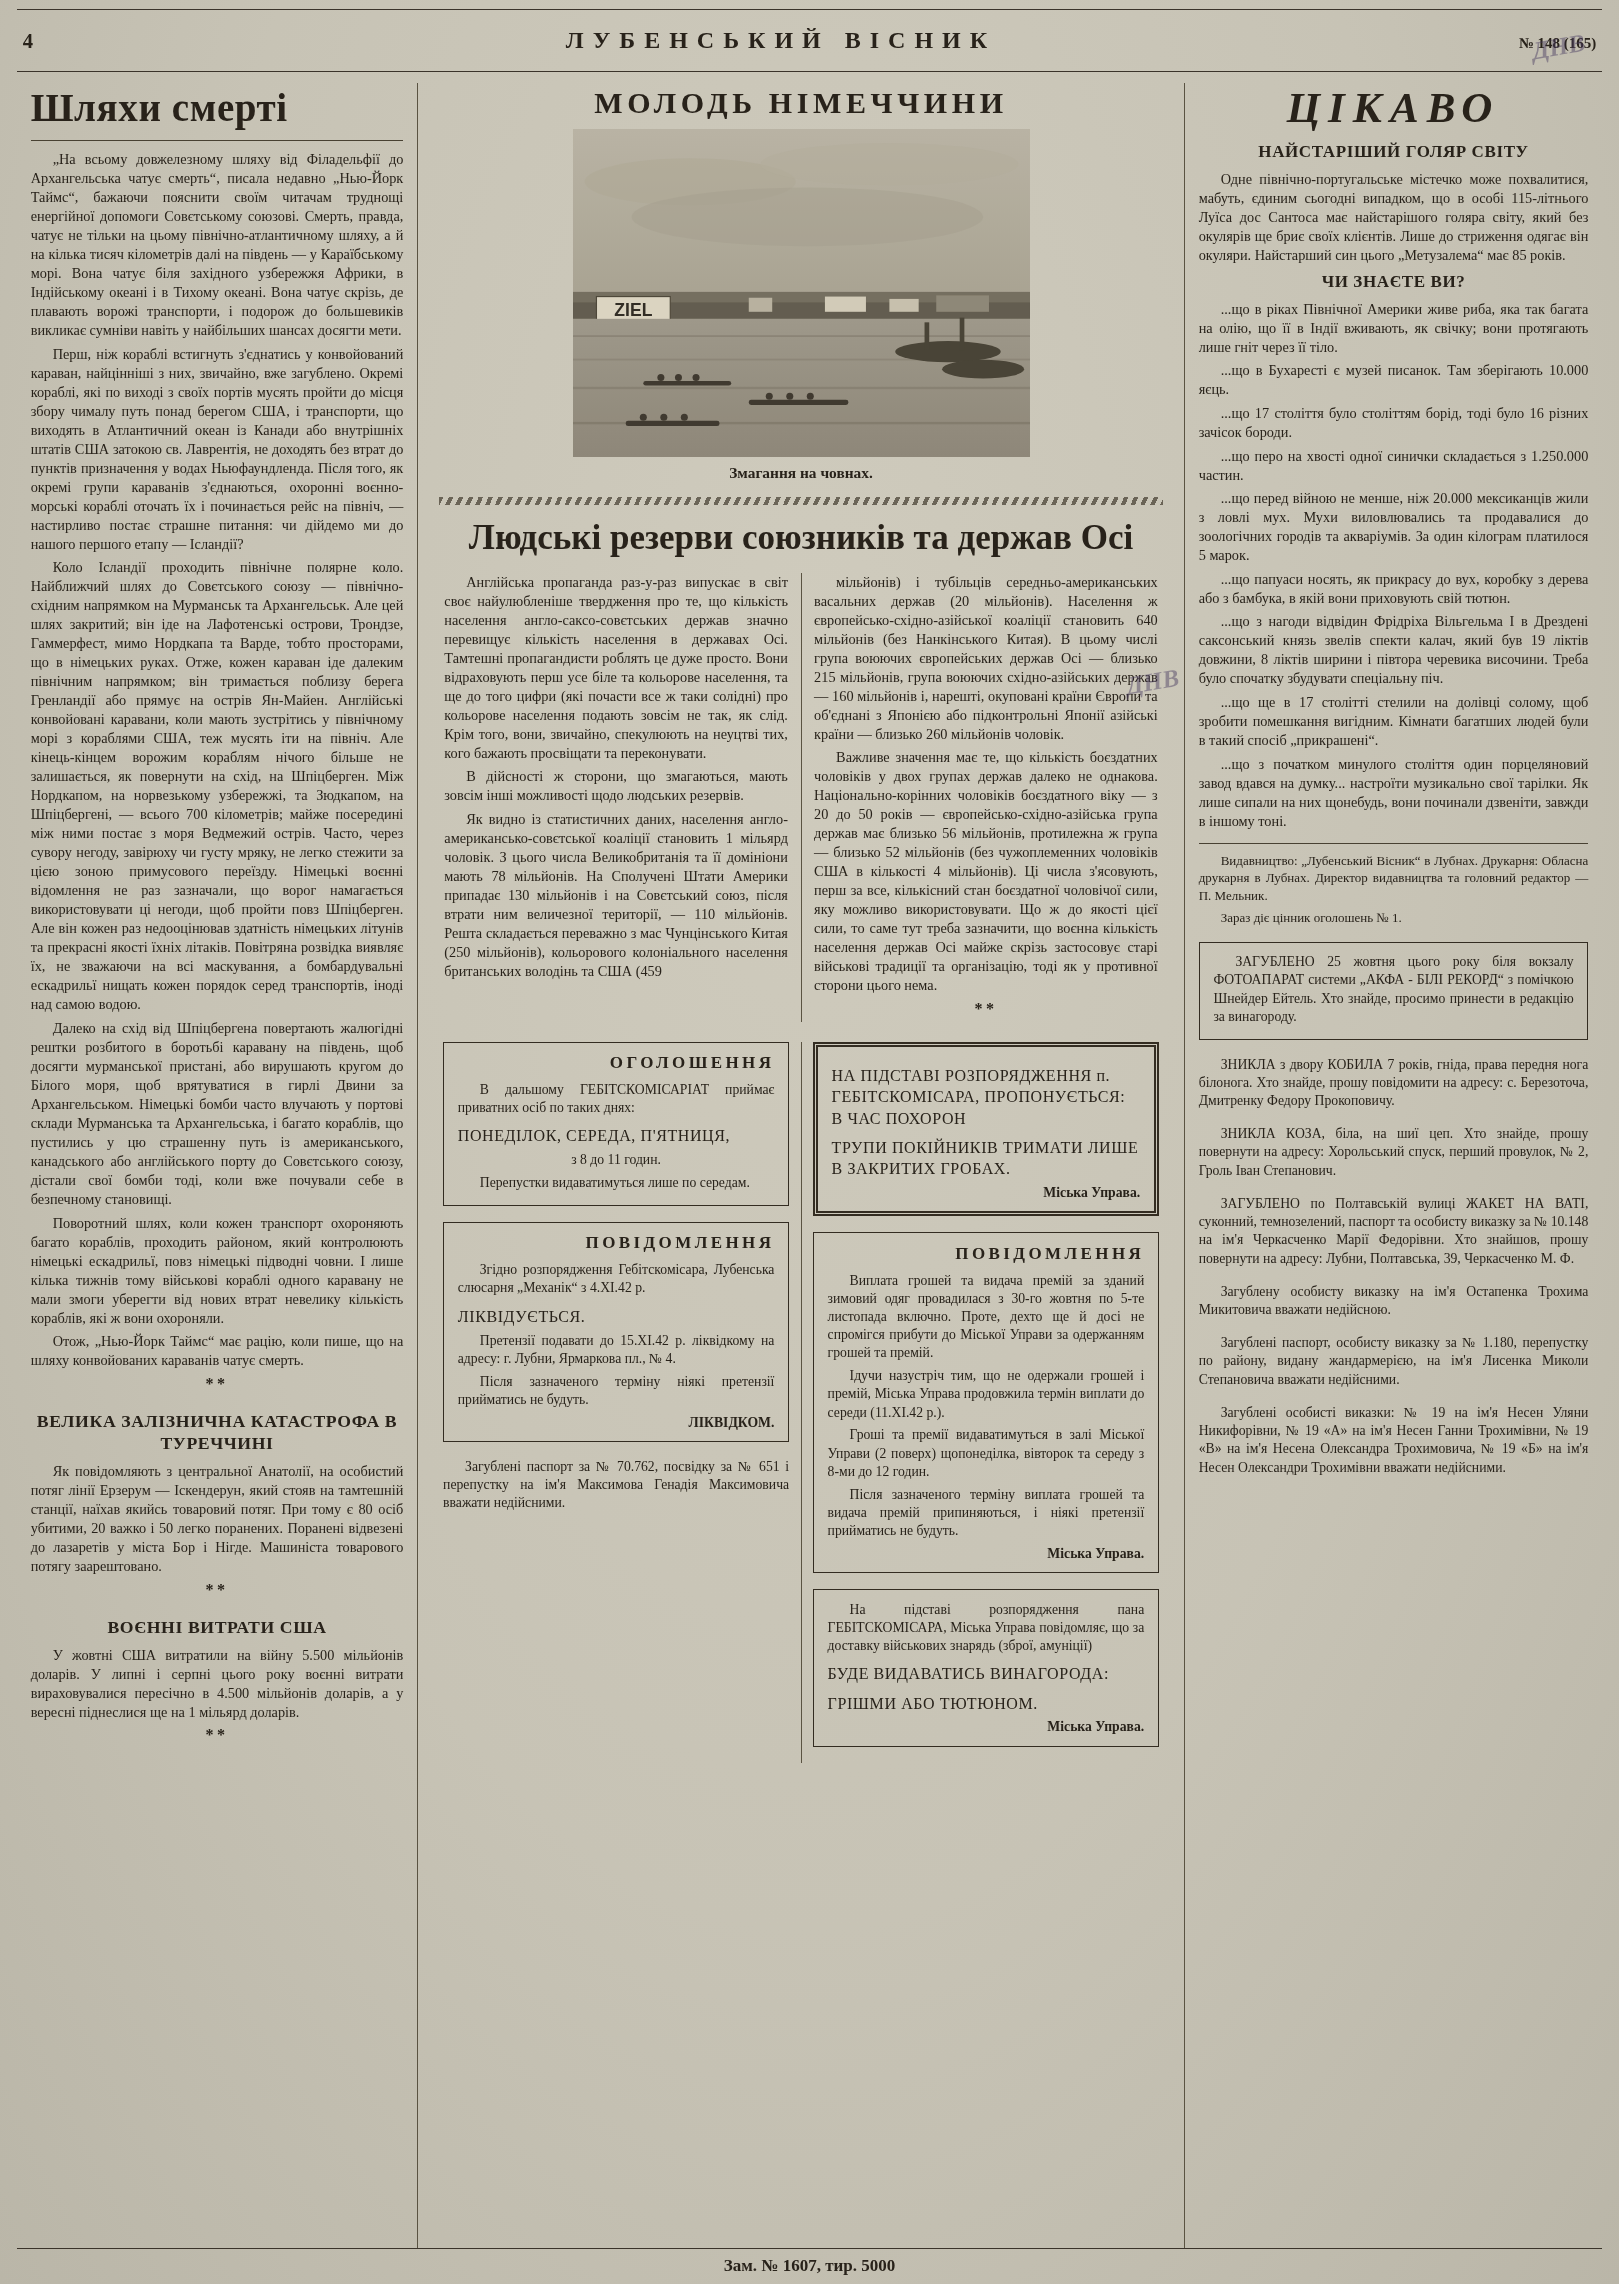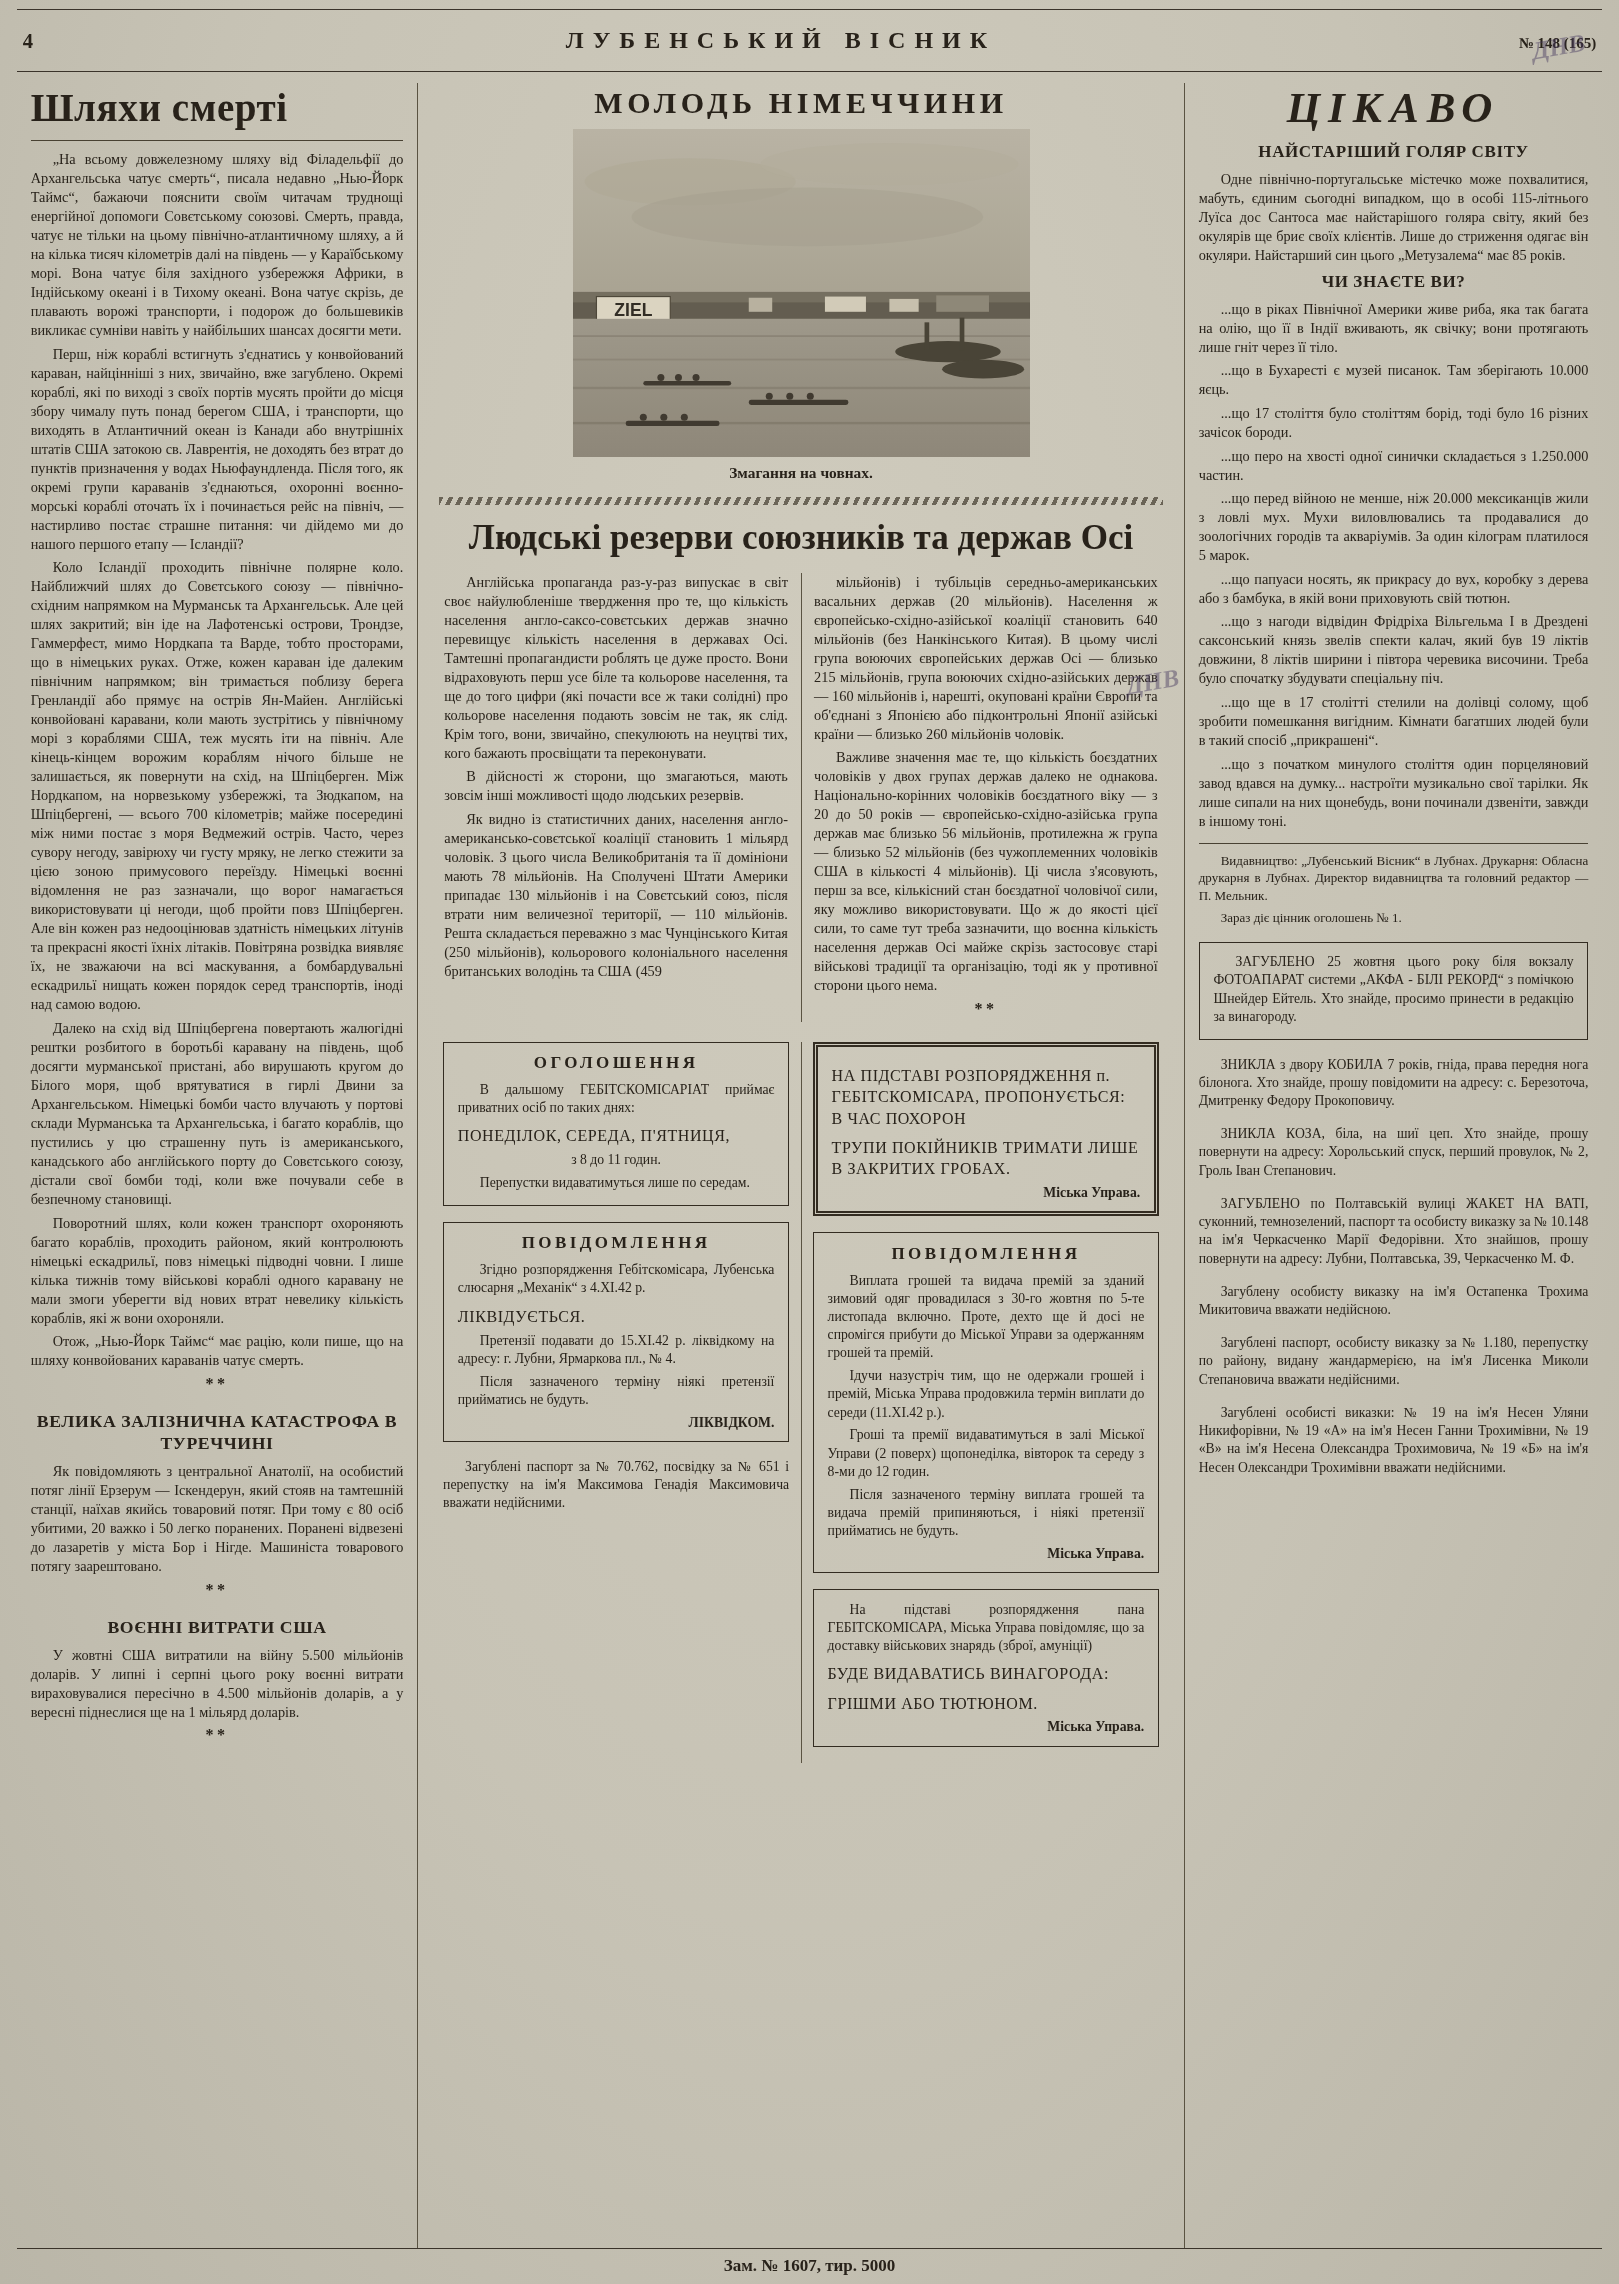--- a/index.html
+++ b/index.html
@@ -54,21 +54,21 @@
   .big-head { font-size: 35px; font-weight: bold; text-align: center; margin: 1.1px 0 15px; letter-spacing: 0; }
   .twocol { display: flex; }
   .twocol > div { flex: 1; padding: 0 12.6px; }
   .twocol .c2 { border-left: 0.6px solid #5a5342; }
   
   .ads-row { display: flex; margin-top: 19.4px; }
   .ad-col { flex: 1; padding: 0 11.4px; }
   .ad-col + .ad-col { border-left: 0.6px solid #5a5342; }
   .ad { border: 1.7px solid #332c21; padding: 10.3px 13.7px 8px; margin: 0 0 16px; }
   .ad.double { border: 5.1px double #332c21; }
-  .ad-title { text-align: center; font-weight: bold; font-size: 17px; letter-spacing: 3.4px; margin: 0 0 8px; }
+  .ad-title { text-align: right; font-weight: bold; font-size: 17px; letter-spacing: 3.4px; margin: 0 0 8px; }
   .ad p { font-size: 13.7px; }
   .ad .em  { text-align: left; font-weight: normal; font-size: 16px; text-indent: 0; letter-spacing: 0.6px; margin-top: 8px; }
   .ad .ctr { text-align: center; text-indent: 0; }
   .ad .sig { text-align: right; font-weight: bold; text-indent: 0; font-size: 13.7px; margin-bottom: 1.1px; }
   .notice { margin: 0 0 15px; font-size: 13.7px; }
   
   .cikavo { text-align: center; font-size: 43px; font-weight: bold; font-style: italic; letter-spacing: 8px; margin: 0 0 10.3px; }
   .r-title { text-align: center; font-weight: bold; font-size: 17px; margin: 6.9px 0 8px; letter-spacing: 0.6px; }
   .imprint { border-top: 1.1px solid #484132; margin-top: 12.6px; padding-top: 8px; margin-bottom: 16px; }
   .imprint p { font-size: 13px; }

